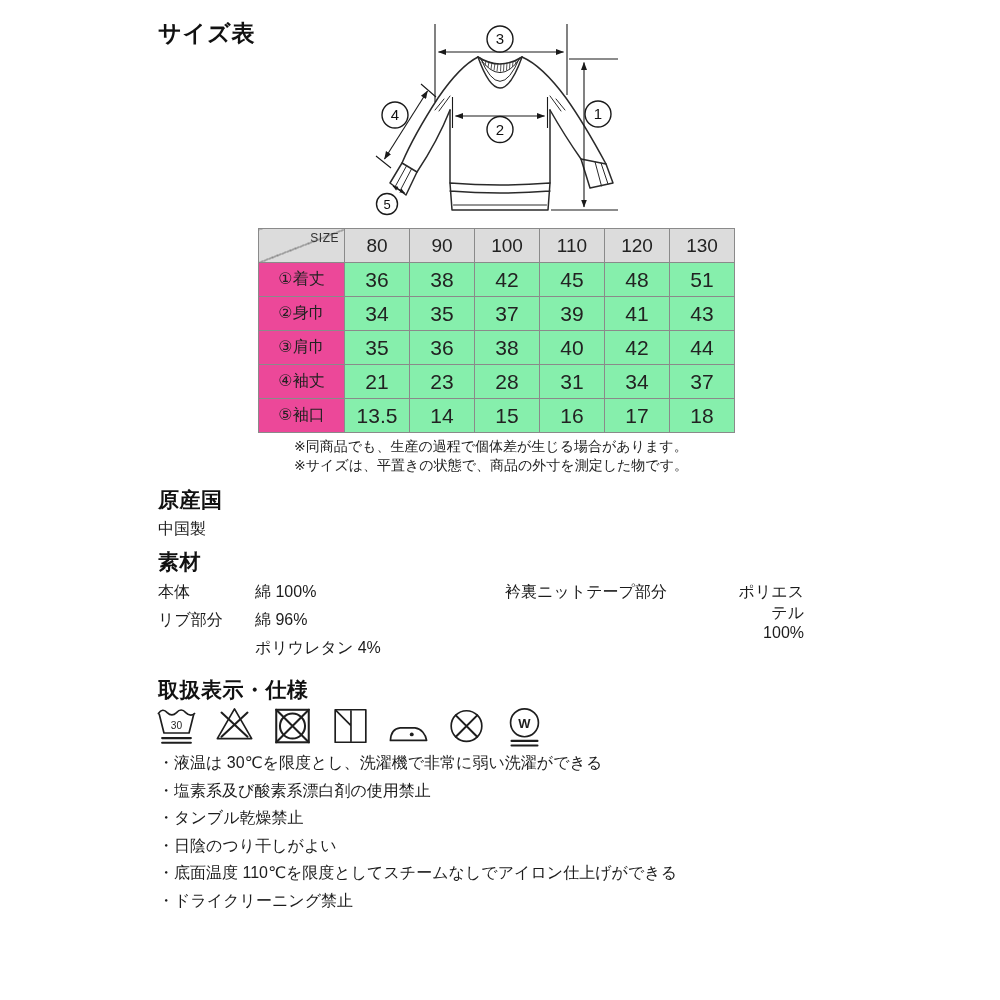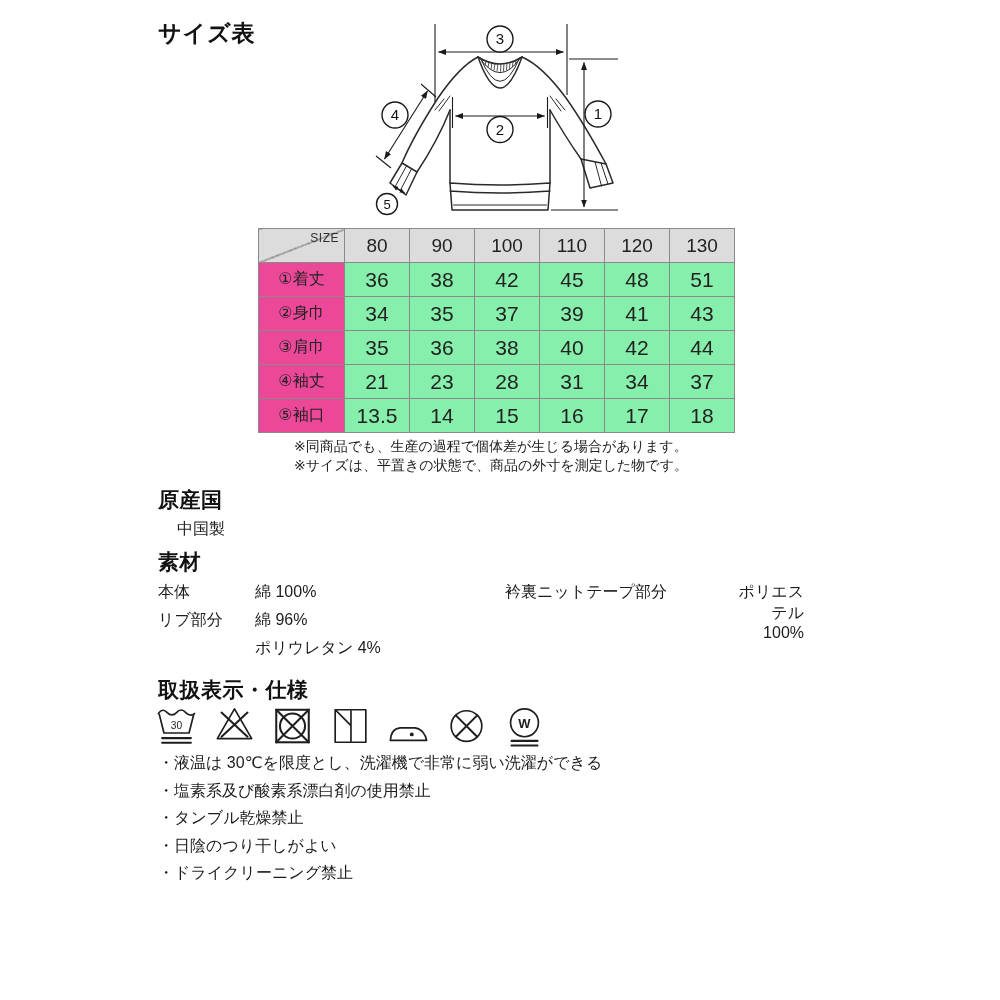--- a/index.html
+++ b/index.html
@@ -180,21 +180,21 @@
       </tr>
     </tbody>
   </table>
 
   <div class="abs notes" style="left:258px;top:437px;margin-left:36px;">
     <div>※同商品でも、生産の過程で個体差が生じる場合があります。</div>
     <div>※サイズは、平置きの状態で、商品の外寸を測定した物です。</div>
   </div>
 
   <div class="abs h2" style="left:158px;top:486px;">原産国</div>
-  <div class="abs txt" style="left:158px;top:519px;margin-left:19px;">中国製</div>
+  <div class="abs txt" style="left:158px;top:519px;">中国製</div>
 
   <div class="abs h2" style="left:158px;top:548px;">素材</div>
   <div class="abs txt" style="left:158px;top:582px;">本体</div>
   <div class="abs txt" style="left:255px;top:582px;">綿 100%</div>
   <div class="abs txt" style="left:505px;top:582px;">衿裏ニットテープ部分</div>
   <div class="abs txt" style="left:728px;top:582px;text-align:right;">ポリエステル 100%</div>
   <div class="abs txt" style="left:158px;top:610px;">リブ部分</div>
   <div class="abs txt" style="left:255px;top:610px;">綿 96%</div>
   <div class="abs txt" style="left:255px;top:638px;">ポリウレタン 4%</div>
 
@@ -233,18 +233,19 @@
       <text x="21" y="24.5" font-size="14" font-weight="bold" text-anchor="middle">W</text>
       <path class="thk" d="M7,38.5 L35,38.5 M7,43.5 L35,43.5"></path>
     </svg>
   </div>
 
   <div class="abs bullets" style="left:158px;top:749px;">
     <div>・液温は 30℃を限度とし、洗濯機で非常に弱い洗濯ができる</div>
     <div>・塩素系及び酸素系漂白剤の使用禁止</div>
     <div>・タンブル乾燥禁止</div>
     <div>・日陰のつり干しがよい</div>
+    <div>・底面温度 110℃を限度としてスチームなしでアイロン仕上げができる</div>
     <div>・ドライクリーニング禁止</div>
   </div>
 
   <div class="abs code" style="left:720px;top:954px;width:255px;">773234002</div>
 
 </div>
 
 </body></html>

